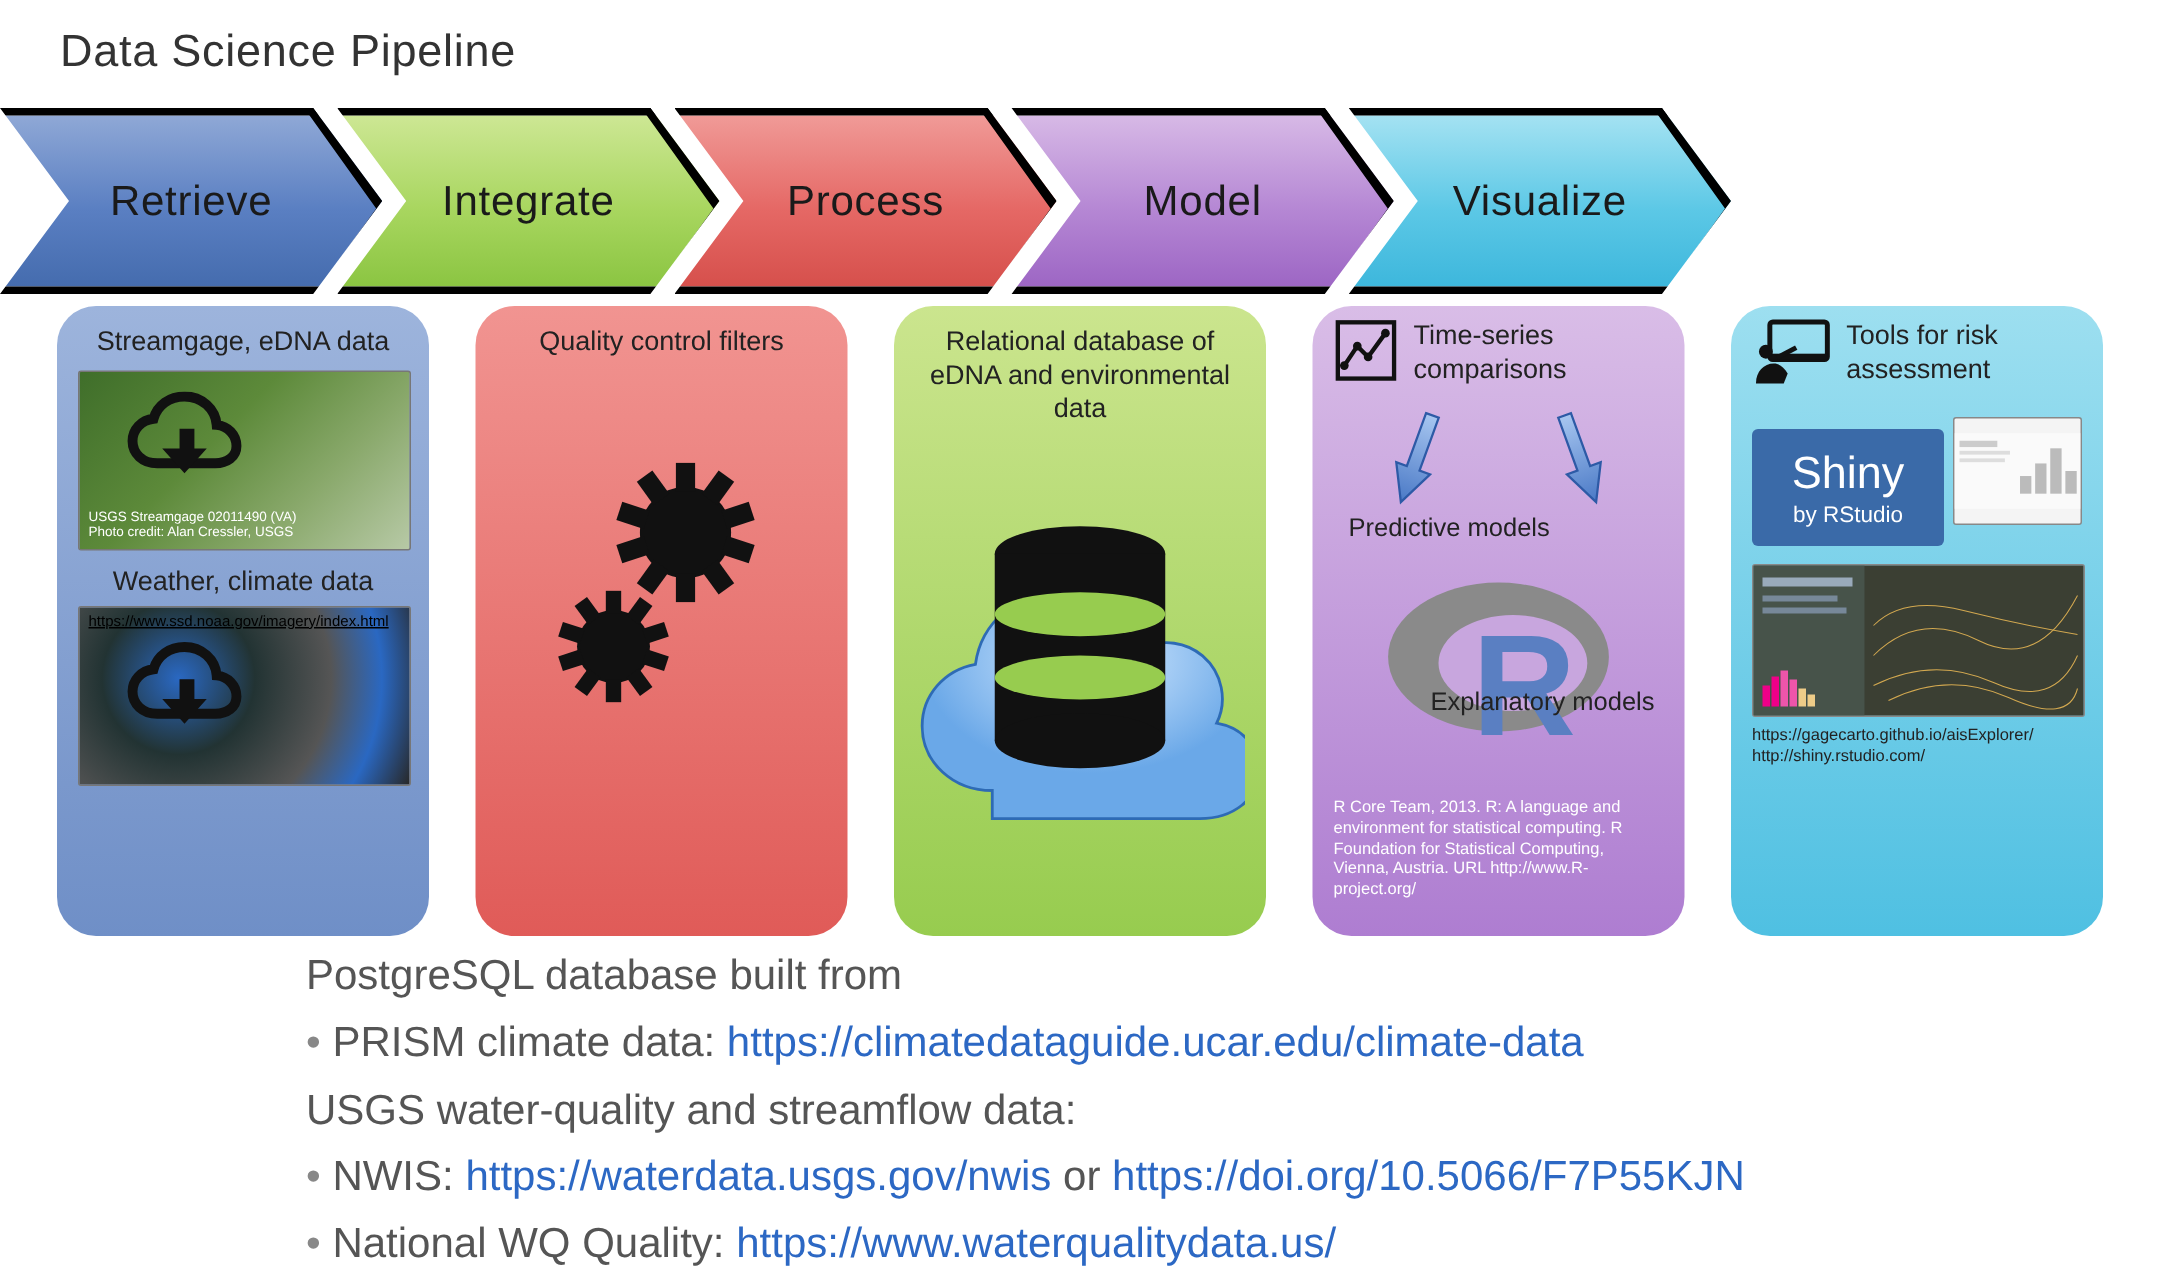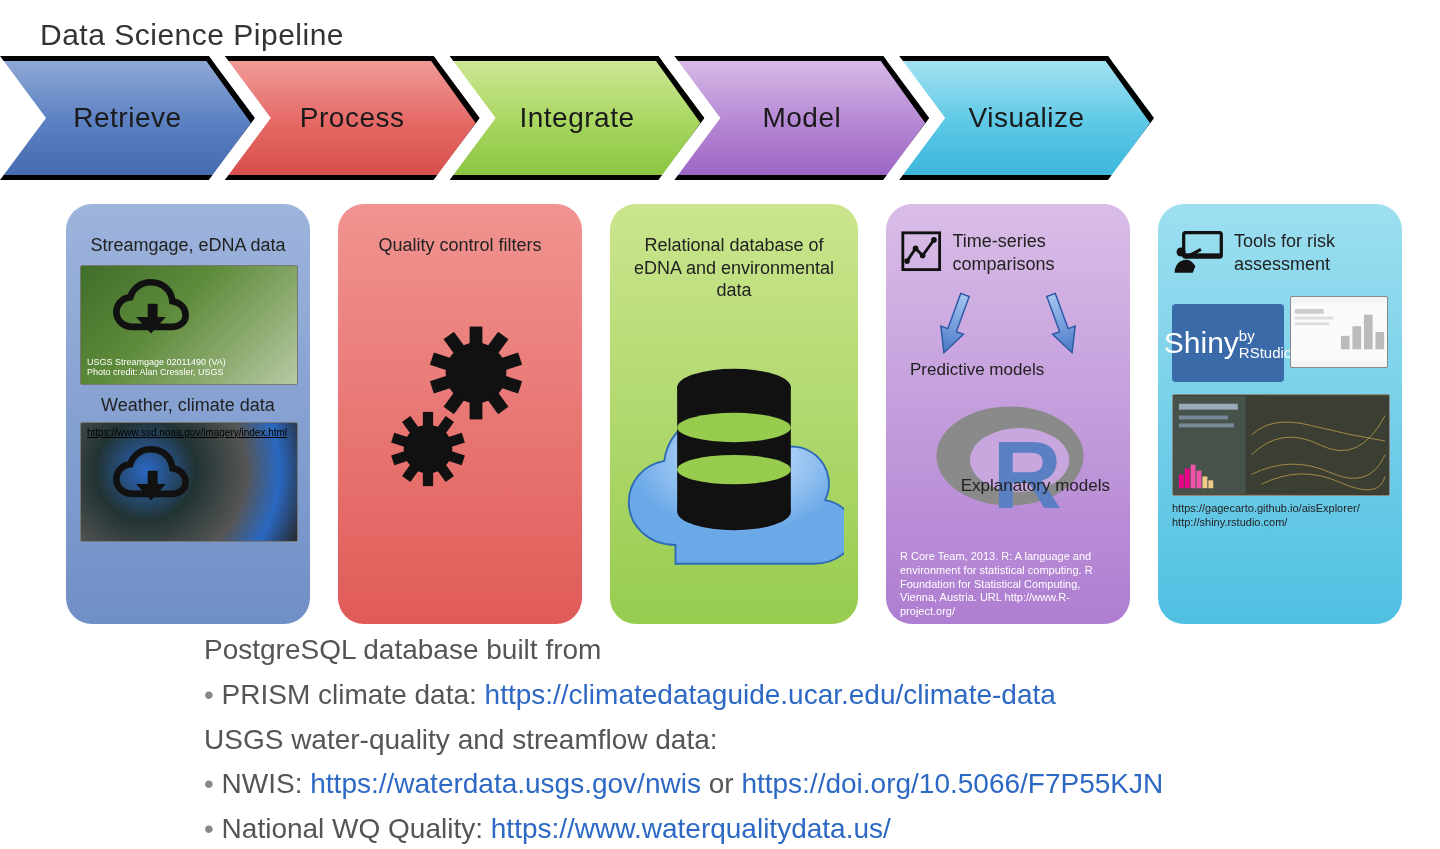--- a/index.html
+++ b/index.html
@@ -10,21 +10,21 @@
     color:#222;
     width:1440px;
   }
   .canvas{position:relative;width:1440px;height:849px;}
   .title{
     position:absolute;left:40px;top:18px;
     font-size:30px;letter-spacing:0.5px;color:#333;
   }
   
   .arrows{
-    position:absolute;left:0;top:56px;width:1154px;height:124px;
+    position:absolute;left:0;top:72px;width:1154px;height:124px;
     display:flex;
   }
   .chev{
     position:relative;flex:1;height:124px;
     display:flex;align-items:center;justify-content:center;
     font-size:28px;color:#1a1a1a;letter-spacing:0.5px;
     clip-path:polygon(0 0,calc(100% - 46px) 0,100% 50%,calc(100% - 46px) 100%,0 100%,46px 50%);
     margin-left:-30px;
     border-top:5px solid #000;border-bottom:5px solid #000;
     box-sizing:border-box;
@@ -41,22 +41,22 @@
   .c3{background:linear-gradient(180deg,#d7b9e6 0%,#b587d4 55%,#9d66c4 100%);}
   .c4{background:linear-gradient(180deg,#a4e2f2 0%,#5cc8e6 55%,#3db7dc 100%);}
 
   
   .cards{
     position:absolute;left:38px;top:204px;width:1364px;
     display:flex;justify-content:space-between;
   }
   .card{
     width:248px;height:420px;border-radius:26px;
-    padding:26px 14px 12px 14px;box-sizing:border-box;
-    position:relative;color:#222;margin-left:28px;
+    padding:8px 14px 12px 14px;box-sizing:border-box;
+    position:relative;color:#222;
   }
   .card .hdr{font-size:18px;text-align:center;margin:4px 0 8px;line-height:1.25;}
   .card .sub{font-size:18px;text-align:center;margin-top:10px;}
   .card .tiny{font-size:11px;color:#fff;line-height:1.25;}
   .card .tiny.dark{color:#222;}
   .card svg{display:block;margin:0 auto;}
 
   .bg0{background:linear-gradient(180deg,#9db4dc 0%,#6f8fc7 100%);}
   .bg1{background:linear-gradient(180deg,#f19491 0%,#e05b58 100%);}
   .bg2{background:linear-gradient(180deg,#cbe58e 0%,#97cc4f 100%);}
@@ -76,22 +76,22 @@
   .cloud-dl svg{width:100%;height:100%;}
 
   .gears{width:160px;height:190px;margin:60px auto 0;}
   .dbcloud{width:220px;height:260px;margin:10px auto 0;}
   .chartico{width:52px;height:52px;}
   .rlogo{width:160px;height:160px;}
   .arrow-down{width:30px;height:70px;}
   .presenter{width:68px;height:60px;}
 
   .shiny-badge{
-    width:112px;height:78px;background:#3a6aa8;color:#fff;
-    display:flex;flex-direction:row;align-items:center;justify-content:center;
+    width:128px;height:78px;background:#3a6aa8;color:#fff;
+    display:flex;flex-direction:column;align-items:center;justify-content:center;
     border-radius:4px;font-family:Arial,sans-serif;margin:8px 0 4px 0;
   }
   .shiny-badge .big{font-size:30px;font-weight:300;}
   .shiny-badge .small{font-size:15px;margin-top:2px;}
 
   .mini{width:100%;border:1px solid #888;background:#f4f4f4;border-radius:2px;}
   .mini.chart{height:70px;}
   .mini.map{height:100px;background:linear-gradient(160deg,#3c4030 0%,#554b30 40%,#6a5232 60%,#3a3a2a 100%);}
 
   .model-card .row{display:flex;align-items:flex-start;gap:10px;}
@@ -110,26 +110,26 @@
 <body>
 
 <div class="canvas">
   <div class="title">Data Science Pipeline</div>
 
   <div class="arrows">
     <div class="chev c0">
         <span>Retrieve</span>
         <div class="sep"></div>
       </div>
+    <div class="chev c2">
+        <span>Integrate</span>
+        <div class="sep"></div>
+      </div>
     <div class="chev c1">
         <span>Process</span>
-        <div class="sep"></div>
-      </div>
-    <div class="chev c2">
-        <span>Integrate</span>
         <div class="sep"></div>
       </div>
     <div class="chev c3">
         <span>Model</span>
         <div class="sep"></div>
       </div>
     <div class="chev c4">
         <span>Visualize</span>
         <div class="sep"></div>
       </div>

